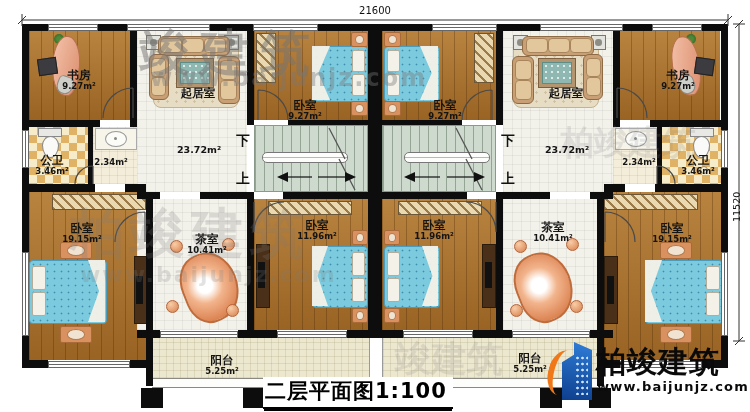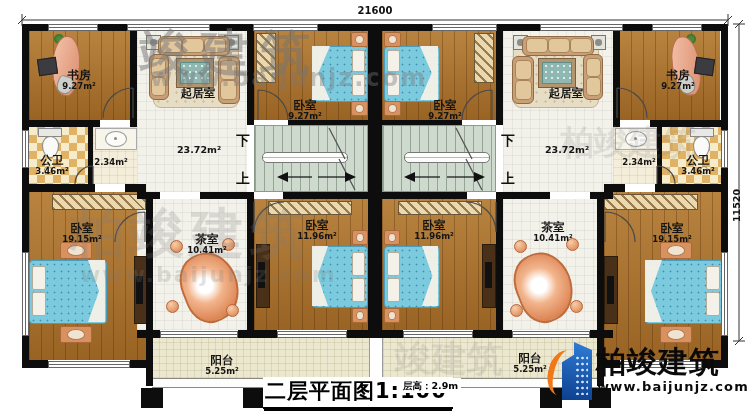--- a/index.html
+++ b/index.html
@@ -64,21 +64,21 @@
   .desk{background:linear-gradient(100deg,#f2c0a8,#dd9070);border:1px solid #b7714e;border-radius:45% 55% 40% 60%;}
   .monitor{background:#3c3c40;border:1px solid #222;}
   .chairx{background:#cfcfc9;border:1px solid #8a8a84;border-radius:30% 30% 45% 45%;}
   .plant{background:radial-gradient(circle,#4d8a38 30%,#2c5c20);border-radius:50%;}
   
   .rl{position:absolute;transform:translate(-50%,-50%);text-align:center;color:#141414;
       font-weight:bold;white-space:nowrap;z-index:50;line-height:1.12;}
   .rl .n{font-size:11.5px;display:block;}
   .rl .a{font-size:8.5px;display:block;}
   .slbl{position:absolute;transform:translate(-50%,-50%);font-size:13.5px;font-weight:bold;color:#111;z-index:50;}
-  .dim{position:absolute;font-size:10px;font-weight:bold;color:#111;z-index:50;}
+  .dim{position:absolute;font-size:10px;font-weight:normal;color:#111;z-index:50;}
   .wm{position:absolute;font-weight:900;z-index:45;pointer-events:none;white-space:nowrap;}
   .titletx{position:absolute;font-size:21px;font-weight:bold;color:#000;letter-spacing:1px;
       border-bottom:2px solid #000;box-shadow:0 3px 0 -1px #000;padding:0 6px 2px 2px;z-index:60;background:#fff;}
   .stats{position:absolute;font-size:9.5px;font-weight:bold;color:#000;line-height:13px;z-index:60;background:#fff;padding:1px 3px;}
   .brandname{position:absolute;font-size:30px;font-weight:900;color:#0a0a0a;letter-spacing:1px;z-index:62;}
   .brandurl{position:absolute;font-size:13px;font-weight:bold;color:#0a0a0a;letter-spacing:1.2px;z-index:62;}
   svg.lines{position:absolute;left:0;top:0;z-index:36;pointer-events:none;}
   .f{z-index:10;} .fur{z-index:20;} .w{z-index:30;} .wn{z-index:32;}
 </style>
 </head>
@@ -468,21 +468,20 @@
 
   <div class="wm" style="left:140px;top:20px;font-size:50px;letter-spacing:10px;color:rgba(115,115,115,.5)">竣建筑</div>
   <div class="wm" style="left:150px;top:64px;font-size:24px;letter-spacing:2px;color:rgba(120,120,120,.4)">www.baijunjz.com</div>
   <div class="wm" style="left:70px;top:198px;font-size:54px;letter-spacing:6px;color:rgba(125,125,125,.22)">柏竣建筑</div>
   <div class="wm" style="left:80px;top:262px;font-size:22px;letter-spacing:2px;color:rgba(125,125,125,.22)">www.baijunjz.com</div>
   <div class="wm" style="left:560px;top:120px;font-size:34px;color:rgba(125,125,125,.18)">柏竣建筑</div>
   <div class="wm" style="left:395px;top:335px;font-size:36px;color:rgba(125,125,125,.18)">竣建筑</div>
 
   <div class="titletx" style="left:263px;top:377px">二层平面图1:100</div>
   <div class="stats" style="left:400px;top:378px">
-    <div>层高：2.9m</div>
   </div>
 
   <div class="abs" style="left:548px;top:350px;width:24px;height:46px;border:0 solid transparent;border-left:6px solid #f07818;border-radius:50%;transform:rotate(14deg);z-index:61"></div>
   <div class="abs" style="left:562px;top:342px;width:30px;height:58px;background:linear-gradient(190deg,#2f7ed8,#0e3f8e);clip-path:polygon(0 100%,0 35%,40% 22%,40% 0,100% 14%,100% 100%);z-index:61">
     <div style="position:absolute;left:42%;top:22%;right:12%;bottom:8%;background-image:radial-gradient(#cfe4ff 1px,transparent 1.35px);background-size:5px 6px"></div>
   </div>
   <div class="brandname" style="left:596px;top:342px">柏竣建筑</div>
   <div class="brandurl" style="left:597px;top:379px">www.baijunjz.com</div>
 
 </div>

